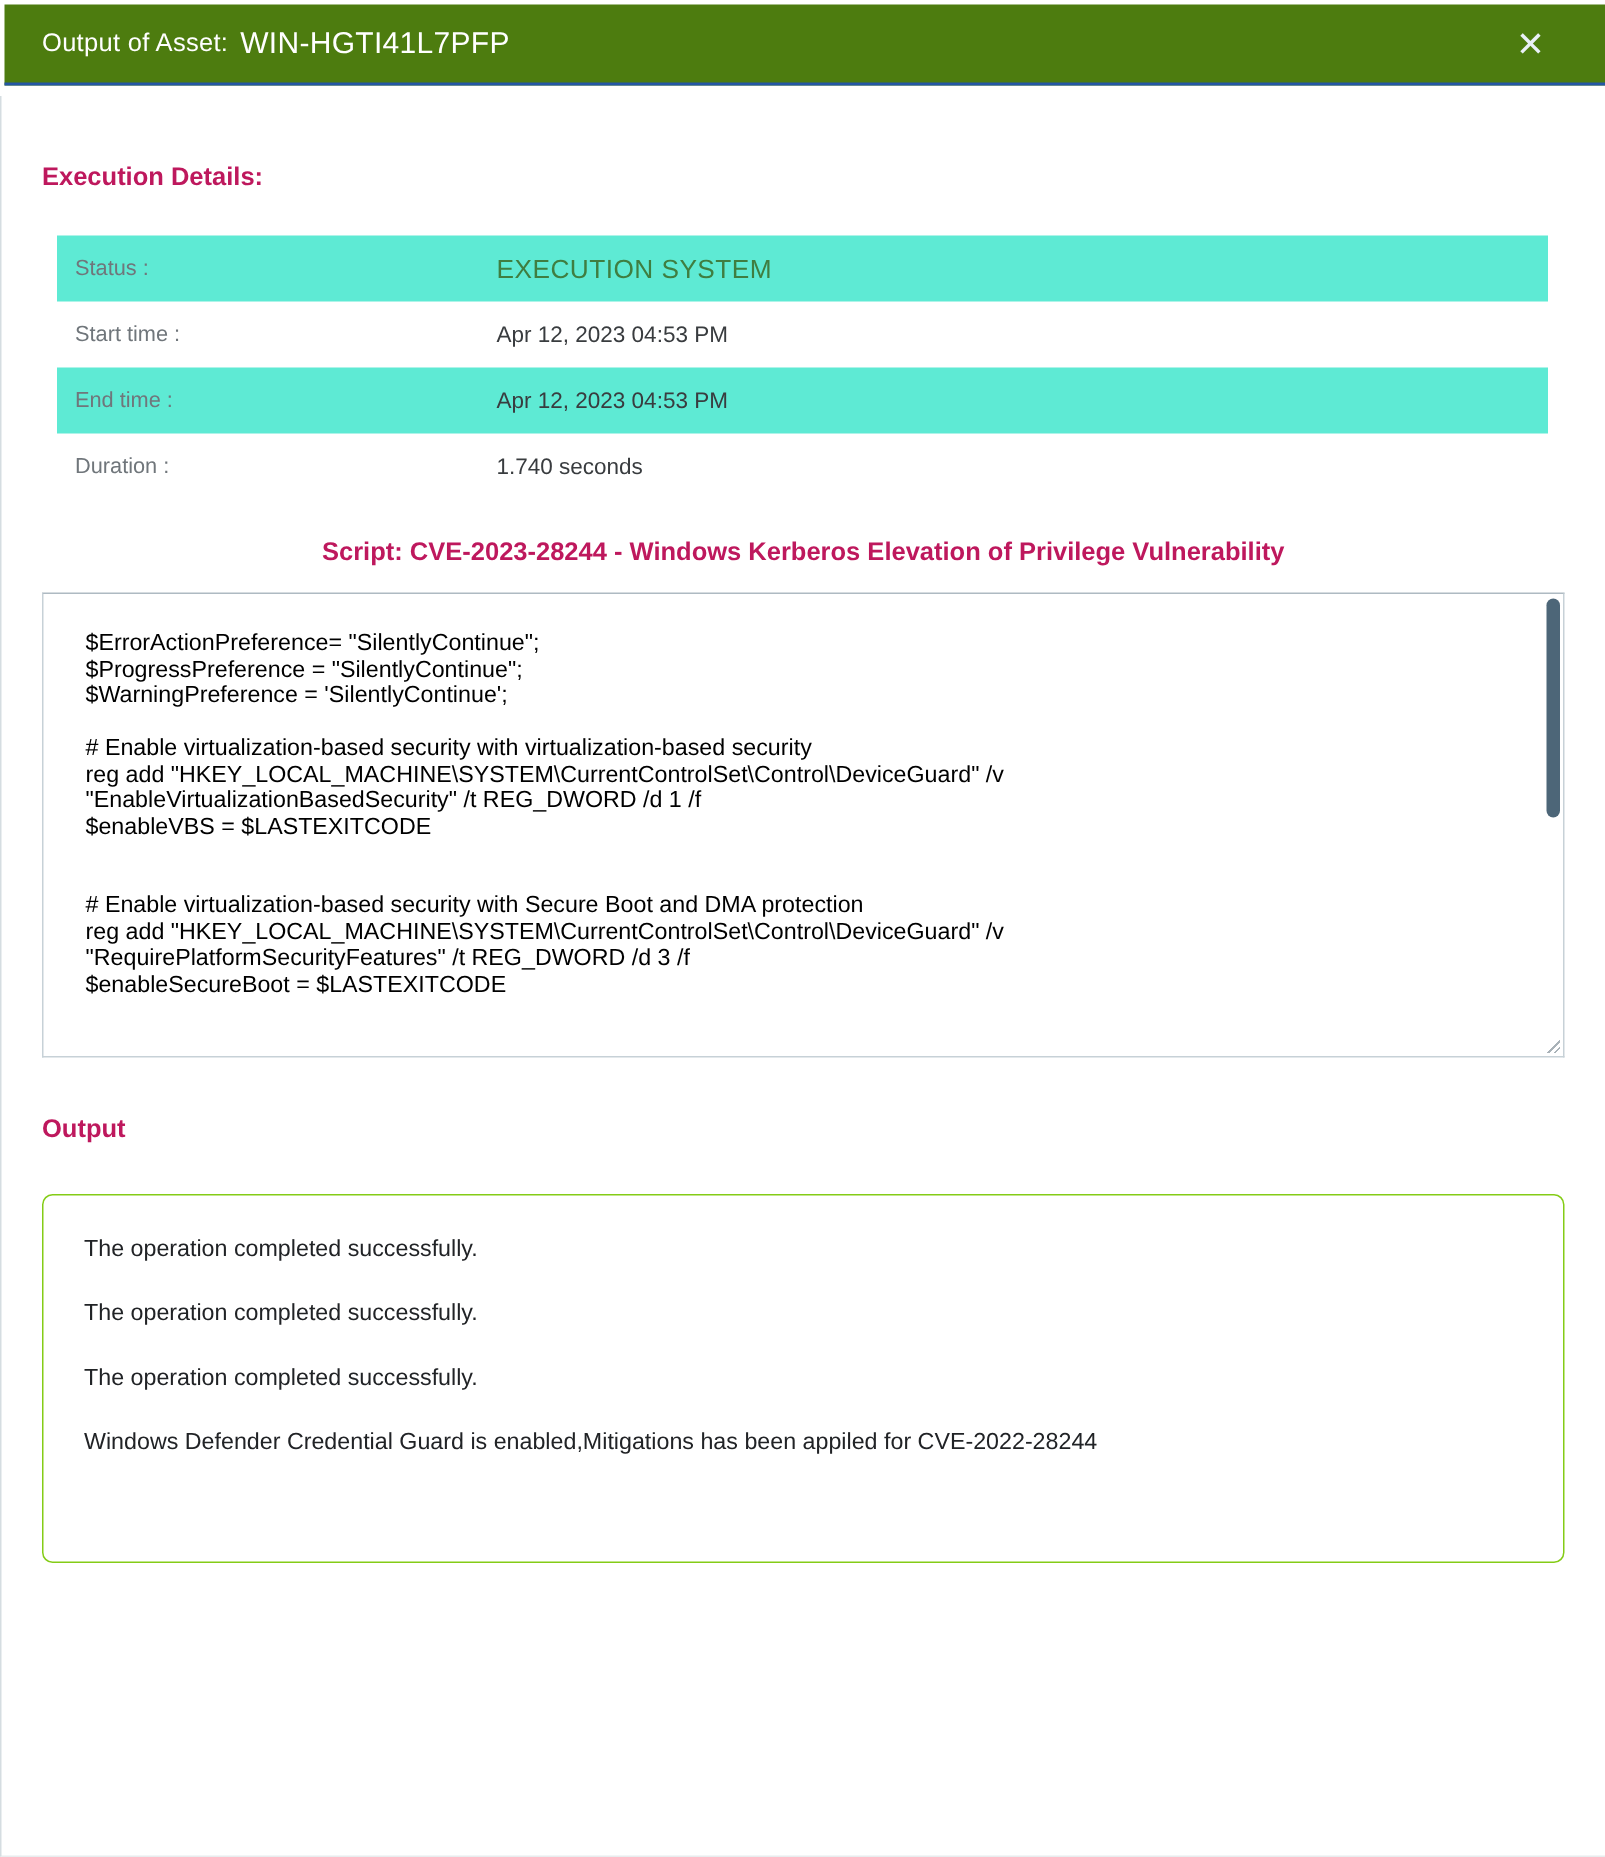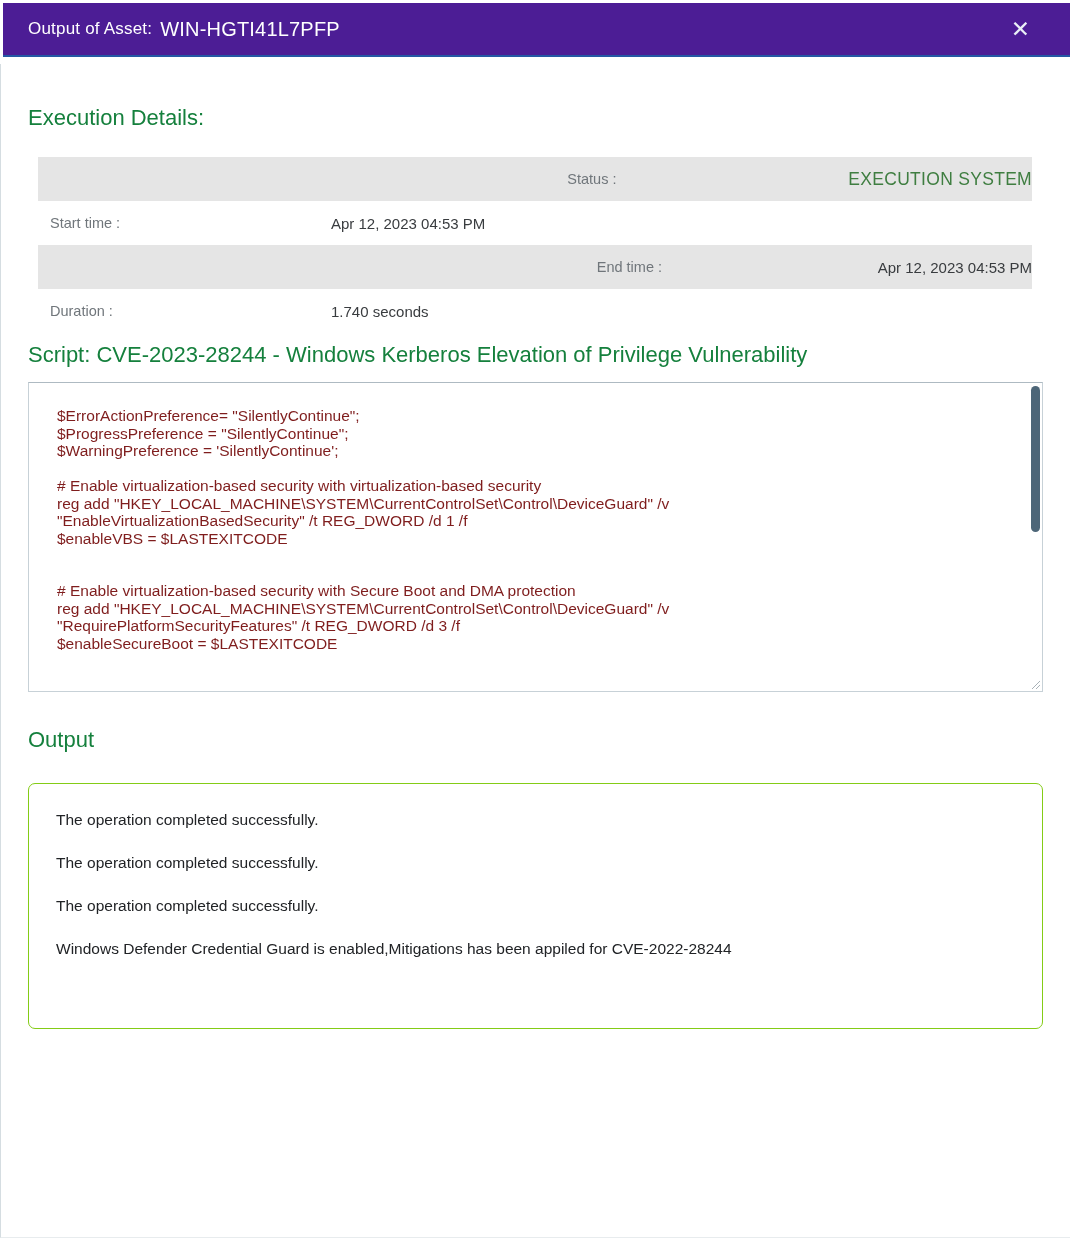--- a/index.html
+++ b/index.html
@@ -9,21 +9,21 @@
     width: 1070px; height: 1238px;
     position: relative;
     background: #ffffff;
     font-family: "Liberation Sans", sans-serif;
     overflow: hidden;
   }
 
   
   .modal-header {
     position: absolute; top: 3px; left: 3px; right: 0; height: 54px;
-    background: #4c1d95;
+    background: #4d7c0f;
     border-bottom: 2px solid #2457a4;
     display: flex; align-items: center;
     padding: 0 40px 0 25px;
     color: #ffffff;
   }
   .title-prefix { font-size: 17px; font-weight: 400; letter-spacing: 0.2px; }
   .asset-name  { font-size: 20px; font-weight: 400; margin-left: 8px; letter-spacing: 0.2px; }
   .close-btn {
     margin-left: auto;
     font-size: 23px; font-weight: 100; line-height: 1;
@@ -32,54 +32,54 @@
 
   
   .content {
     position: absolute; top: 64px; left: 0; right: 0; bottom: 0;
     background: #ffffff;
     border-left: 1px solid #d5dde1;
     border-bottom: 1px solid #e8ecee;
     padding: 0 27px;
   }
   .section-heading {
-    color: #15803d;
-    font-size: 22px; font-weight: 400;
+    color: #be185d;
+    font-size: 17px; font-weight: 700;
     line-height: 20px;
   }
   .exec-heading   { margin-top: 44px; }
 
   
   .details-table { margin: 29px 0 0 10px; width: 994px; }
   .detail-row { height: 44px; display: flex; align-items: center; }
-  .detail-row.shaded { background: #e5e5e5; justify-content: flex-end; }
+  .detail-row.shaded { background: #5eead4; }
   .detail-label {
     flex: none; width: 293px; padding-left: 12px;
     font-size: 14.5px; color: #70767b;
   }
   .detail-value { font-size: 15px; color: #393c3f; }
   .status-value {
     font-size: 17.5px; color: #3f7e41; font-weight: 500; letter-spacing: 0.3px;
   }
 
   
-  .script-heading { margin-top: 12px; }
+  .script-heading { margin-top: 25px; text-align: center; }
   .script-box {
     margin-top: 17px;
     width: 1015px; height: 310px;
     border: 1px solid #c7d1d7; border-top-color: #aebac2;
     background: #ffffff;
     position: relative;
     overflow: hidden;
   }
   .script-text {
     margin: 0; padding: 24px 55px 0 28px;
     font-family: "Liberation Sans", sans-serif;
     font-size: 15.5px; line-height: 17.5px;
-    color: #7f1d1d;
+    color: #000000;
     white-space: pre-wrap;
   }
   .scroll-thumb {
     position: absolute; top: 3px; right: 2px;
     width: 9px; height: 146px;
     border-radius: 5px;
     background: #4d6678;
   }
   .resize-grip {
     position: absolute; bottom: 2px; right: 2px;

